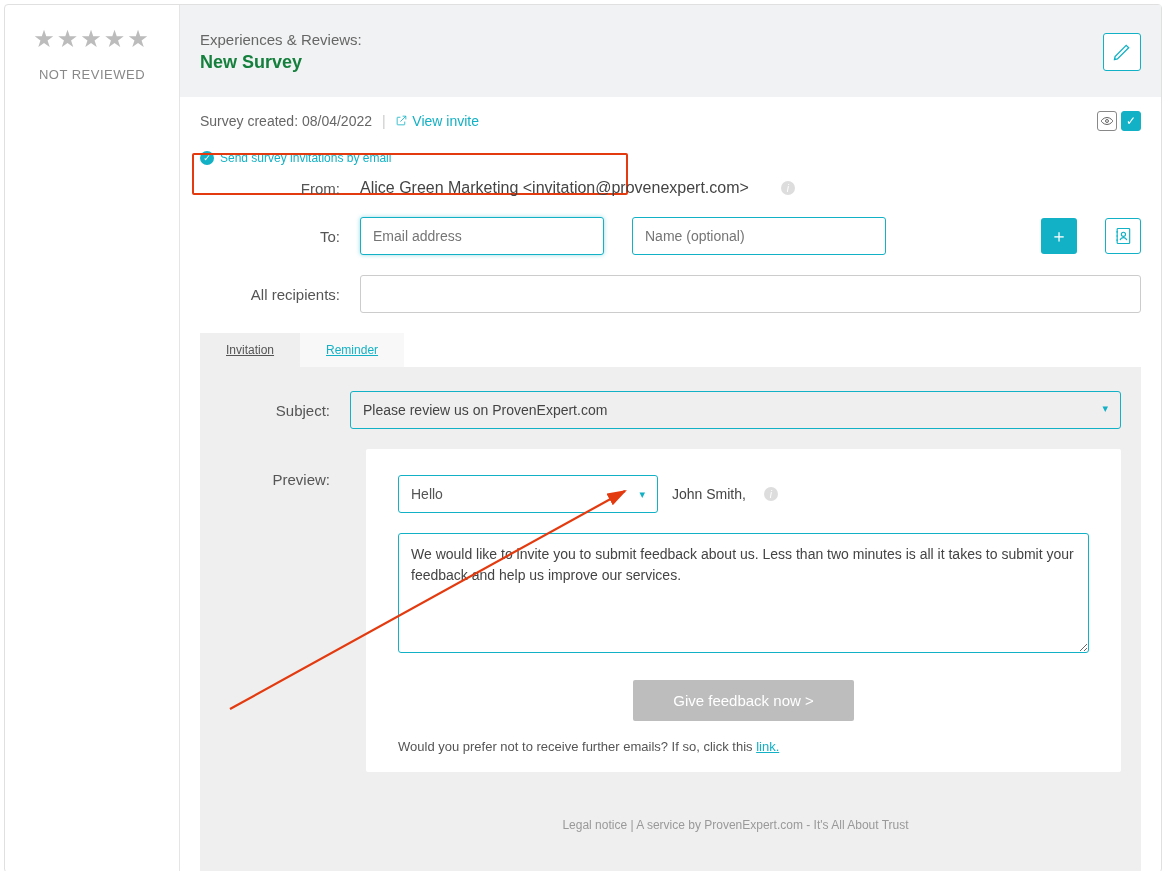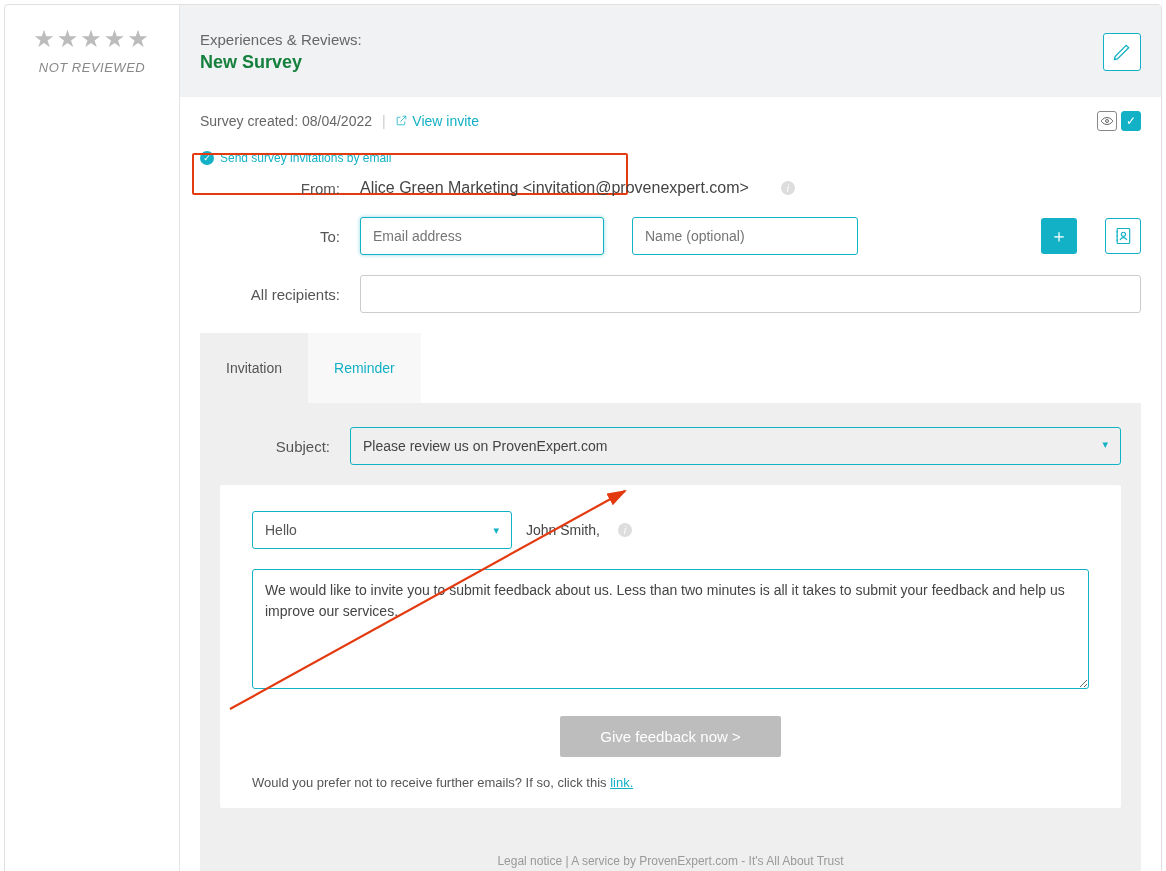--- a/index.html
+++ b/index.html
@@ -23,22 +23,21 @@
   }
   .stars {
     color: #bcbcbc;
     font-size: 24px;
     letter-spacing: 2px;
   }
   .not-reviewed {
     color: #888;
     font-size: 13px;
     letter-spacing: 0.5px;
-    margin-top: 7px;
-    font-style: italic;
+    margin-top: 14px;
   }
   .main-col {
     flex: 1;
     border-left: 1px solid #e5e5e5;
     position: relative;
   }
   .survey-header {
     background: #f1f2f3;
     padding: 26px 20px 24px 20px;
     display: flex;
@@ -123,21 +122,21 @@
   input[type=text], textarea, .recipients-box, .select-box {
     border: 1px solid #13b1c5;
     border-radius: 3px;
     padding: 10px 12px;
     font-size: 14px;
     color: #444;
     outline: none;
     font-family: inherit;
   }
   .to-email { width: 244px; box-shadow: 0 0 4px rgba(19,177,197,.45); }
-  .to-name { width: 226px; border-color:#ccc; }
+  .to-name { width: 254px; border-color:#ccc; }
   .recipients-box {
     flex:1; height:38px; border-color:#ccc;
   }
   .add-btn {
     width: 36px; height: 36px; background:#13b1c5; border:none; border-radius:3px;
     color:#fff; font-size:18px; cursor:pointer;
   }
   .contacts-btn {
     width: 36px; height: 36px; border:1px solid #13b1c5; background:#fff; border-radius:3px;
     display:flex; align-items:center; justify-content:center; cursor:pointer;
@@ -149,42 +148,44 @@
     border-radius:50%; align-items:center; justify-content:center; font-size:10px; font-style:italic;
     margin-left:4px;
   }
   .tabs-wrap {
     margin: 0 20px;
   }
   .tabs {
     display:flex; gap:0;
   }
   .tab {
-    padding: 27px 26px;
+    padding: 10px 26px;
     background:#efefef;
     color:#555;
-    font-size:14px;
+    font-size:12px;
     cursor:pointer;
+    text-decoration:underline;
   }
   .tab.inactive { background:#f8f8f8; color:#13b1c5; }
   .tab-body {
     background:#efefef;
     padding: 24px 20px 20px 20px;
   }
   .tab-body .form-row .lbl { width:130px; }
   .select-box {
     flex:1;
     display:flex; justify-content:space-between; 
     cursor:pointer;
   }
   .select-box .chev { color:#13b1c5; font-size:11px;}
   .preview-card {
     background:#fff;
     border-radius:2px;
     padding: 26px 32px 18px 32px;
+    margin-left: 16px;
   }
   .greeting-row { display:flex; align-items:center; gap:14px; margin-bottom:20px;}
   .greeting-select {
     width: 260px;
     display:flex; justify-content:space-between; align-items:center;
     border:1px solid #13b1c5; border-radius:3px; padding:10px 12px; cursor:pointer;
     background:#fff;
   }
   .greeting-select .chev{ color:#13b1c5; font-size:11px;}
   .greeting-name { color:#444; font-size:14px;}
@@ -315,20 +316,21 @@
           <div class="lbl">Subject:</div>
           <div class="ctl">
             <div class="select-box">
               <span>Please review us on ProvenExpert.com</span>
               <span class="chev">▾</span>
             </div>
           </div>
         </div>
 
         <div class="form-row" style="align-items:flex-start">
+          <div class="lbl" style="padding-top:22px">Preview:</div>
           <div class="ctl" style="flex-direction:column; align-items:stretch;">
             <div class="preview-card">
               <div class="greeting-row">
                 <div class="greeting-select">
                   <span>Hello</span>
                   <span class="chev">▾</span>
                 </div>
                 <span class="greeting-name">John Smith,</span>
                 <span class="info-icon">i</span>
               </div>

